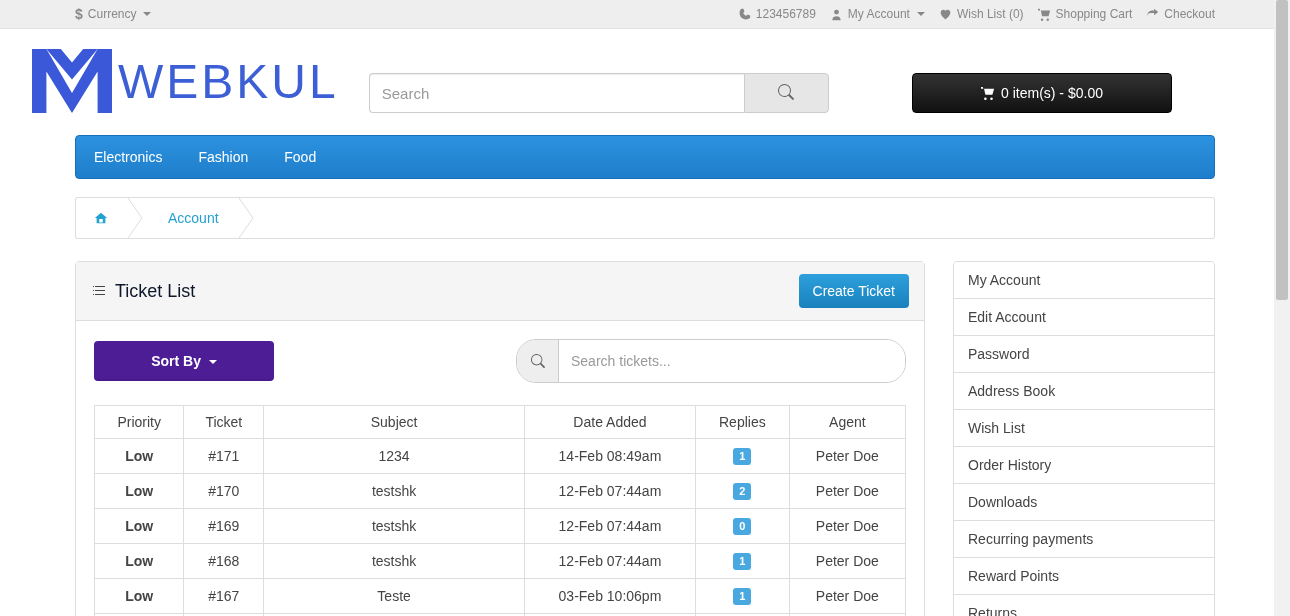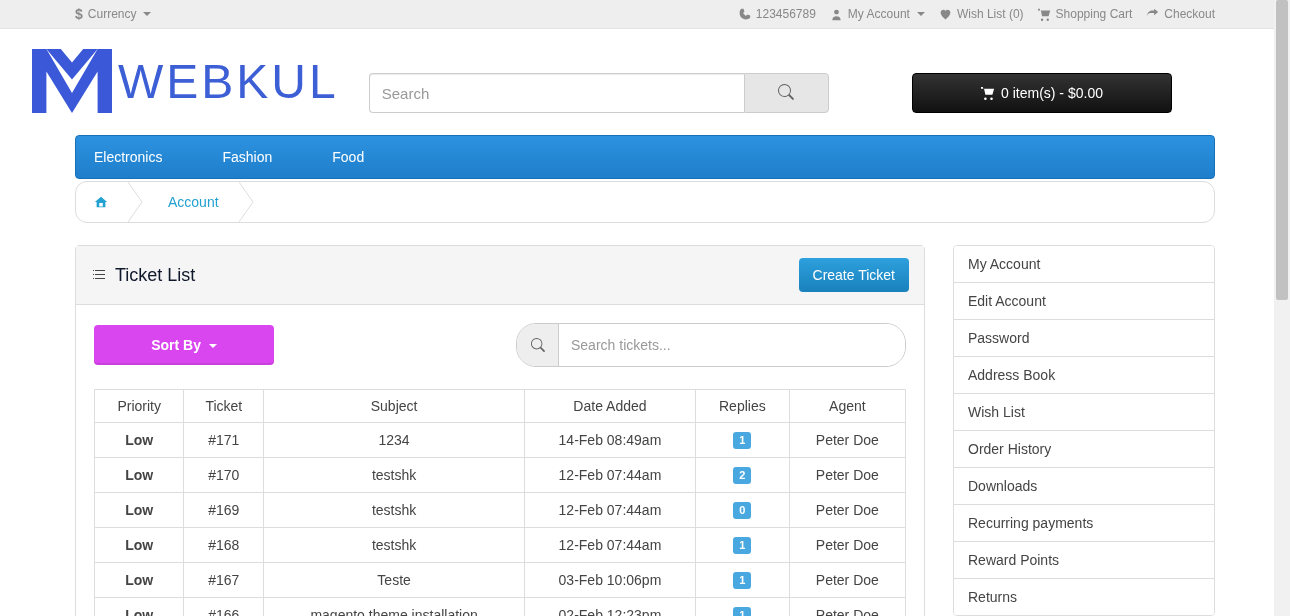--- a/index.html
+++ b/index.html
@@ -114,34 +114,33 @@
     cursor: pointer;
   }
   .cart-btn svg { width: 14px; height: 14px; fill: #fff; }
 
   .navbar {
     background: #2687d4;
     background: linear-gradient(#2c92e0,#1f7ecb);
     border: 1px solid #1870b9;
     border-radius: 4px;
     display: flex;
-    margin-bottom: 2px;
-    gap: 24px;
+    margin-bottom: 18px;
   }
   .navbar a {
     color: #fff;
     padding: 13px 18px;
     font-size: 14px;
     display: block;
     cursor: pointer;
   }
 
   .breadcrumb {
     border: 1px solid #ddd;
-    border-radius: 12px;
+    border-radius: 2px;
     padding: 0;
     margin-bottom: 22px;
     display: flex;
     align-items: stretch;
     overflow: hidden;
     position: relative;
   }
   .breadcrumb-item {
     position: relative;
     display: flex;
@@ -186,21 +185,21 @@
     cursor: pointer;
     color: #fff;
     font-size: 14px;
   }
   .btn-primary {
     background: #1f91c9;
     background: linear-gradient(#2da0dd,#1981bc);
     padding: 9px 14px;
   }
   .btn-info {
-    background: #d946ef;
+    background: #4c1d95;
     padding: 12px 24px;
     font-weight: 600;
     box-shadow: inset 0 -2px 0 rgba(0,0,0,0.08);
   }
 
   .panel-body { padding: 18px 18px; }
   .filter-row {
     display: flex;
     align-items: center;
     gap: 30px;

